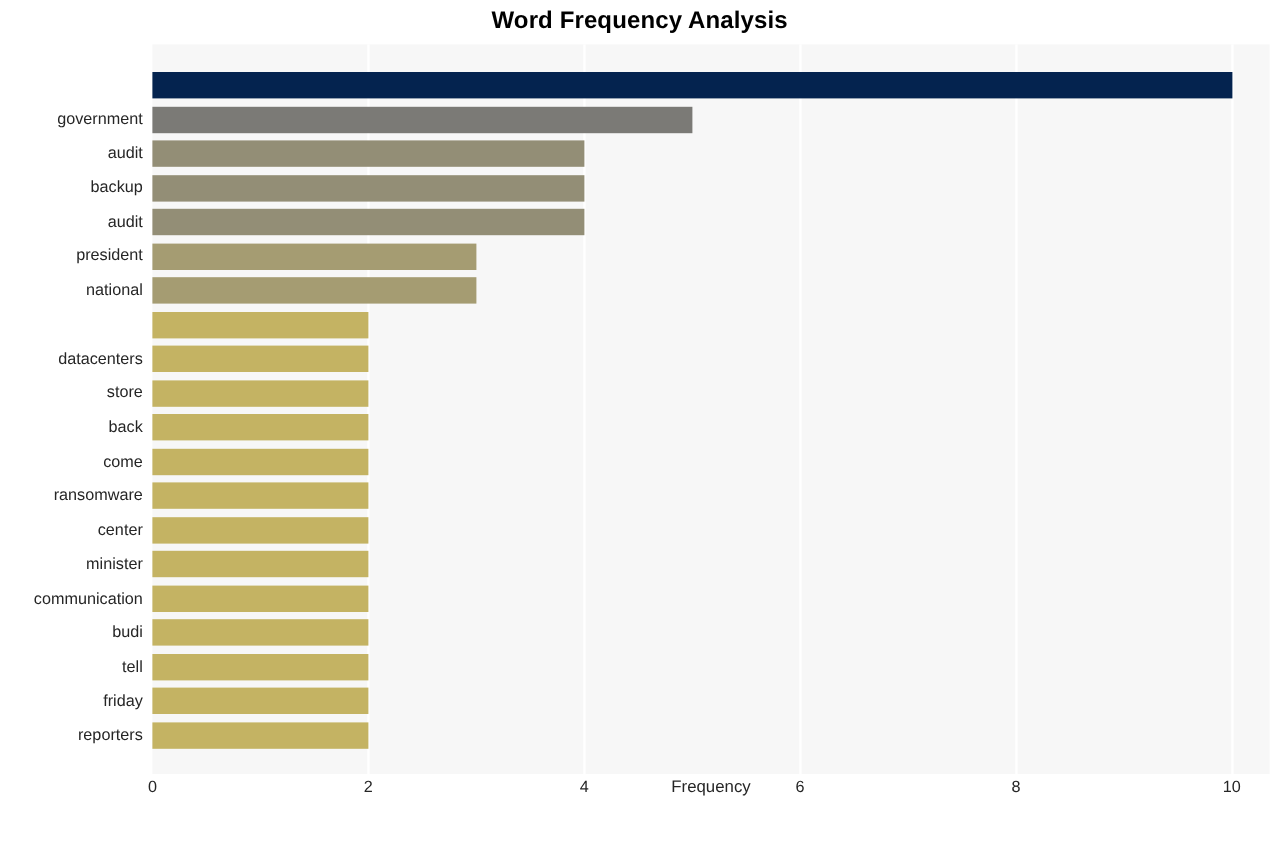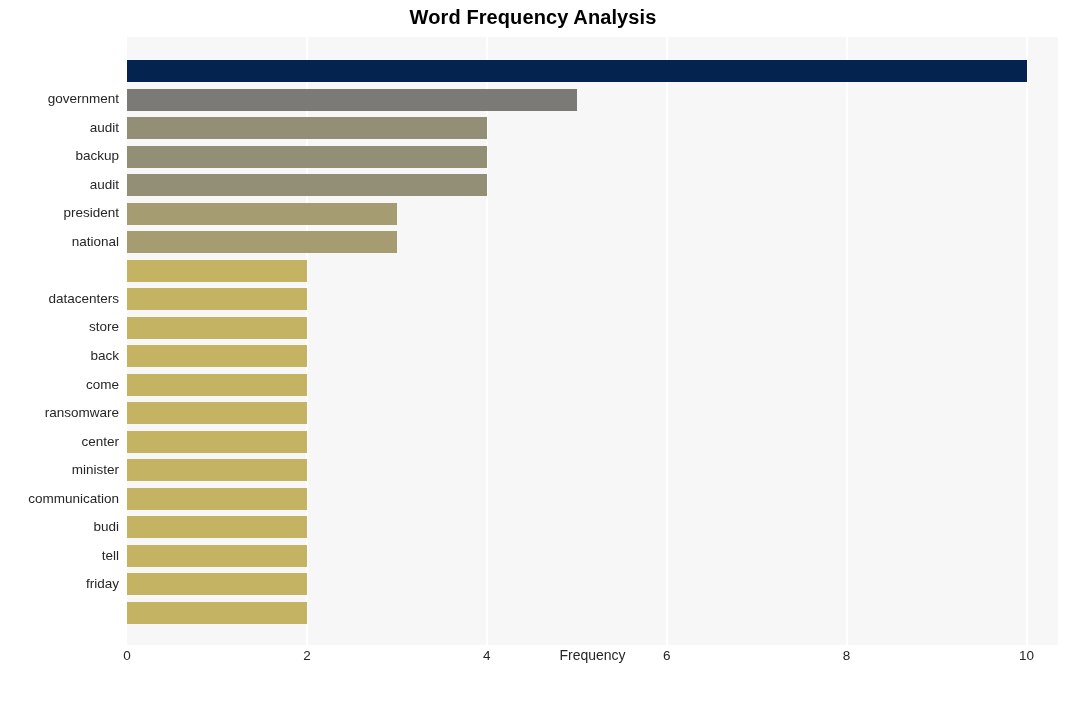--- a/index.html
+++ b/index.html
@@ -204,20 +204,21 @@
     <div class="y-tick-label" style="top: 276.493px; height: 28.5045px; line-height: 28.5045px;">store</div>
     <div class="y-tick-label" style="top: 304.998px; height: 28.5045px; line-height: 28.5045px;">back</div>
     <div class="y-tick-label" style="top: 333.502px; height: 28.5045px; line-height: 28.5045px;">come</div>
     <div class="y-tick-label" style="top: 362.007px; height: 28.5045px; line-height: 28.5045px;">ransomware</div>
     <div class="y-tick-label" style="top: 390.511px; height: 28.5045px; line-height: 28.5045px;">center</div>
     <div class="y-tick-label" style="top: 419.015px; height: 28.5045px; line-height: 28.5045px;">minister</div>
     <div class="y-tick-label" style="top: 447.52px; height: 28.5045px; line-height: 28.5045px;">communication</div>
     <div class="y-tick-label" style="top: 476.024px; height: 28.5045px; line-height: 28.5045px;">budi</div>
     <div class="y-tick-label" style="top: 504.529px; height: 28.5045px; line-height: 28.5045px;">tell</div>
     <div class="y-tick-label" style="top: 533.033px; height: 28.5045px; line-height: 28.5045px;">friday</div>
+    <div class="y-tick-label" style="top: 561.538px; height: 28.5045px; line-height: 28.5045px;">reporters</div>
   </div>
 
 <div id="x-axis-labels">
     <div class="x-tick-label" style="left: 127px;">0</div>
     <div class="x-tick-label" style="left: 306.903px;">2</div>
     <div class="x-tick-label" style="left: 486.807px;">4</div>
     <div class="x-tick-label" style="left: 666.71px;">6</div>
     <div class="x-tick-label" style="left: 846.614px;">8</div>
     <div class="x-tick-label" style="left: 1026.52px;">10</div>
   </div>

